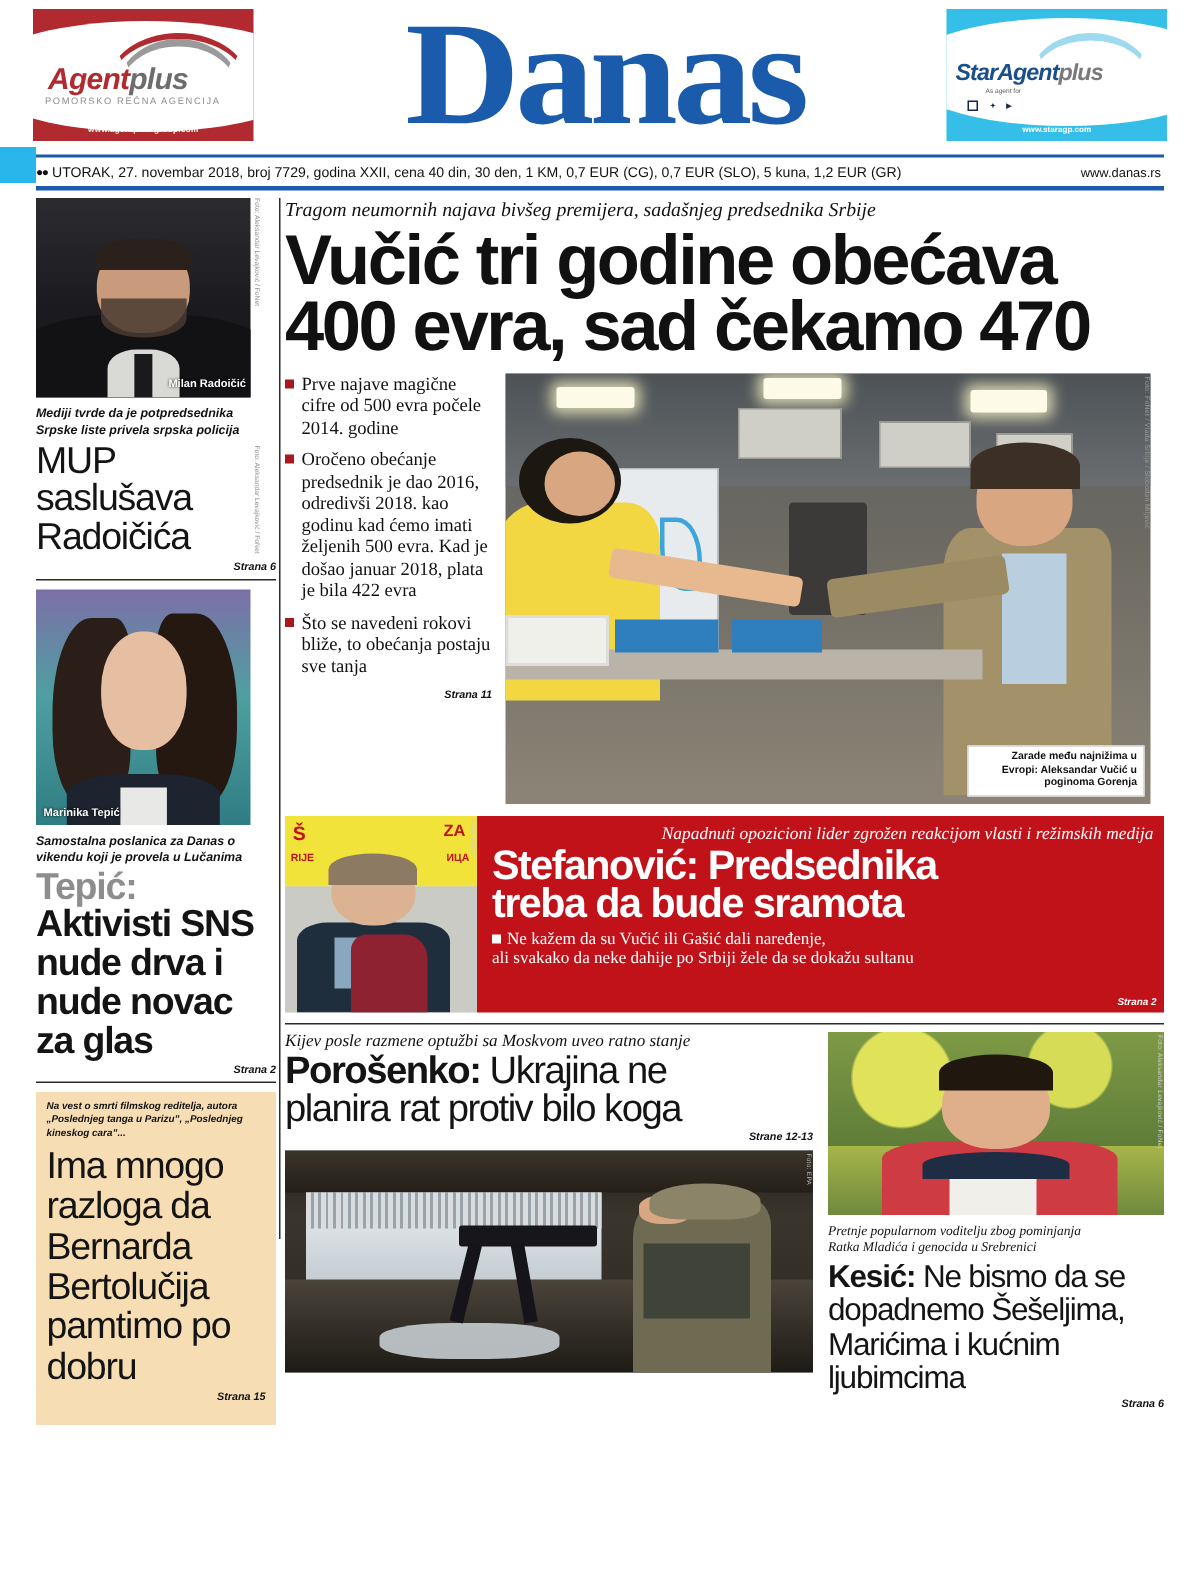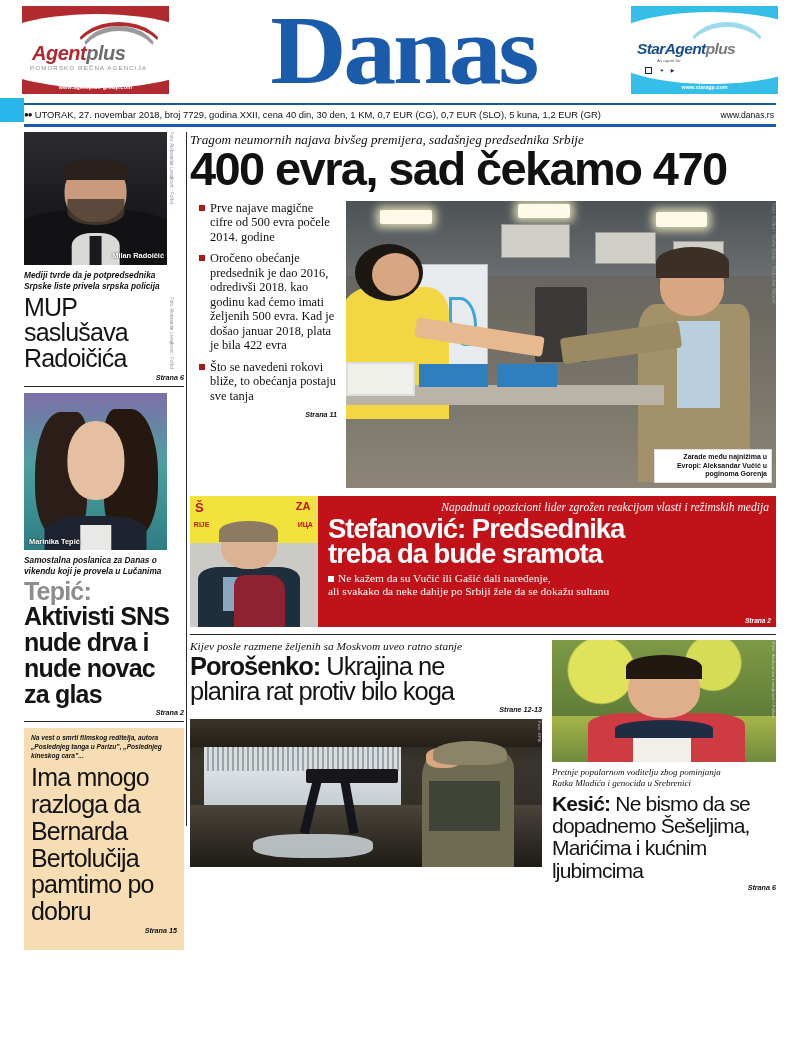--- a/index.html
+++ b/index.html
@@ -368,24 +368,25 @@
         <div class="bkick">Na vest o smrti filmskog reditelja, autora „Poslednjeg tanga u Parizu”, „Poslednjeg kineskog cara”...</div>
         <div class="hl-sans" style="font-size:25px;line-height:1.07;margin-top:4px;">Ima mnogo razloga da Bernarda Bertolučija pamtimo po dobru</div>
         <div class="strana" style="margin-top:1px;">Strana 15</div>
       </div>
     </div>
 
     <div class="colR">
 
       <div>
         <div class="lead-kicker">Tragom neumornih najava bivšeg premijera, sadašnjeg predsednika Srbije</div>
+        <div class="lead-head">Vučić tri godine obećava</div>
         <div class="lead-head" style="margin-top:-2px;">400 evra, sad čekamo 470</div>
       </div>
 
-      <div style="display:flex; gap:9px; margin-top:9px;justify-content:flex-end;">
+      <div style="display:flex; gap:9px; margin-top:9px;">
 
         <div style="width:138px;">
           <ul class="bullets">
             <li>Prve najave magične cifre od 500 evra počele 2014. godine</li>
             <li>Oročeno obećanje predsednik je dao 2016, odredivši 2018. kao godinu kad ćemo imati željenih 500 evra. Kad je došao januar 2018, plata je bila 422 evra</li>
             <li>Što se navedeni rokovi bliže, to obećanja postaju sve tanja</li>
           </ul>
           <div class="strana">Strana 11</div>
         </div>
 
@@ -442,21 +443,21 @@
           </div>
           <div class="rstrana">Strana 2</div>
         </div>
       </div>
 
       <div class="hr-thin" style="margin-top:7px;"></div>
 
       <div style="display:flex; gap:10px; margin-top:5px;">
 
         <div style="width:352px;">
-          <div class="por-kicker">Kijev posle razmene željenih sa Moskvom uveo ratno stanje</div>
+          <div class="por-kicker">Kijev posle razmene optužbi sa Moskvom uveo ratno stanje</div>
           <div class="por-head">
             <b>Porošenko:</b><span> Ukrajina ne</span>
           </div>
           <div class="por-head" style="margin-top:-1px;">planira rat protiv bilo koga</div>
           <div class="strana" style="margin-top:1px;">Strane 12-13</div>
 
           <div class="photo ph-trench" style="width:352px;height:148px;margin-top:5px;">
             <div class="beam"></div>
             <div class="snowfield"></div>
             <div class="trees"></div>

